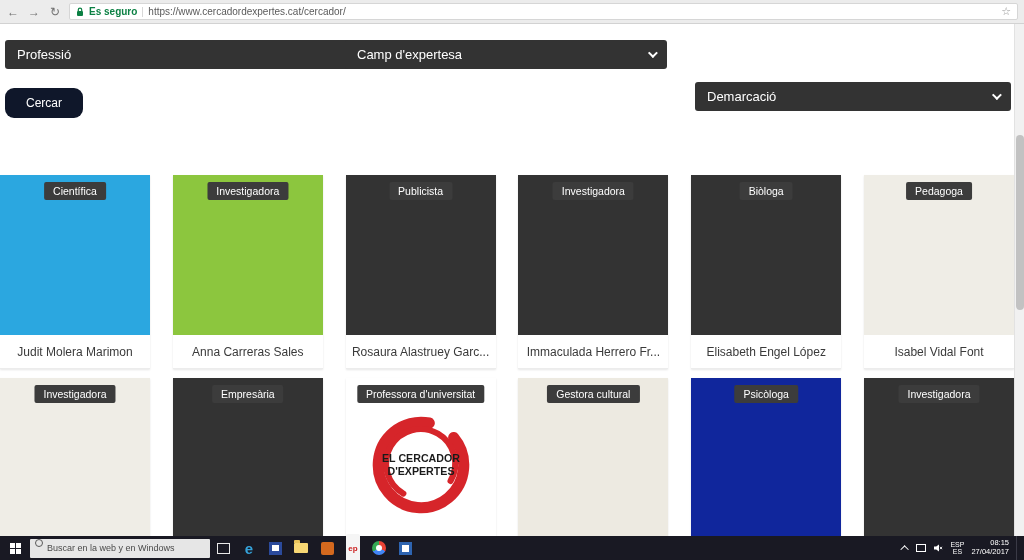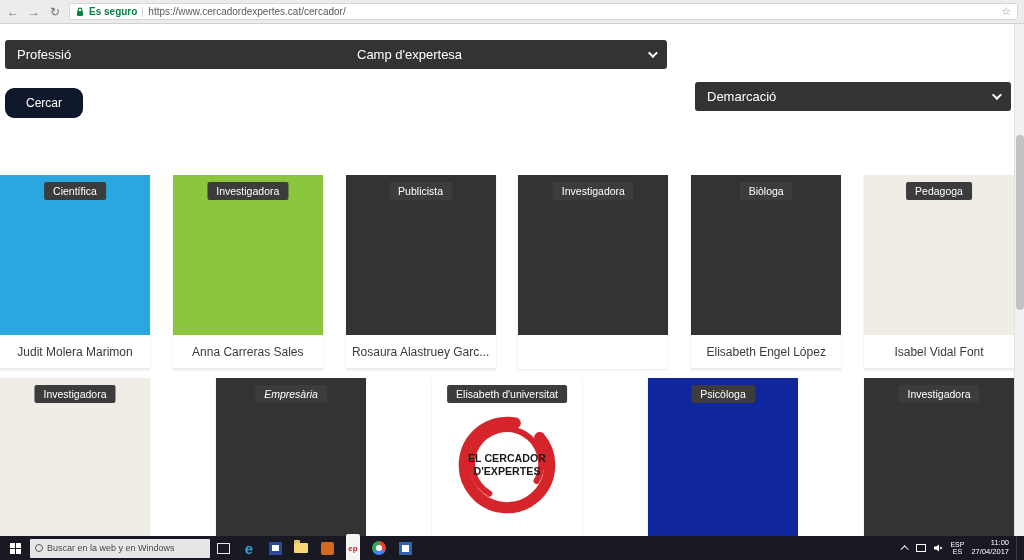--- a/index.html
+++ b/index.html
@@ -38,21 +38,21 @@
 
   
   .scrollbar{position:absolute;top:24px;right:0;bottom:24px;width:10px;background:#f1f1f1;border-left:1px solid #e2e2e2;}
   .scroll-thumb{position:absolute;left:1px;width:8px;top:111px;height:175px;background:#c2c2c2;border-radius:4px;cursor:pointer;}
 
   
   .taskbar{position:absolute;left:0;bottom:0;width:100%;height:24px;background:#191923;display:flex;align-items:center;color:#fff;z-index:10;}
   .tb-start{width:30px;height:24px;display:flex;align-items:center;justify-content:center;cursor:pointer;}
   .win-logo{display:grid;grid-template-columns:5px 5px;grid-template-rows:5px 5px;gap:1px;}
   .win-logo i{background:#fff;display:block;}
-  .tb-search{width:180px;height:19px;background:#e6e6e6;display:flex;align-items:center;padding:0 5px;gap:4px;border-radius:1px;}
+  .tb-search{width:180px;height:19px;background:#e6e6e6;display:flex;padding:0 5px;gap:4px;border-radius:1px;}
   .search-ring{width:8px;height:8px;border:1.5px solid #5a5a5a;border-radius:50%;flex:0 0 auto;}
   .tb-search input{border:none;outline:none;background:transparent;font-size:9px;color:#3c3c3c;width:100%;font-family:"Liberation Sans",sans-serif;}
   .tb-search input::placeholder{color:#4a4a4a;opacity:1;}
   .tb-ic{width:26px;height:24px;display:flex;align-items:center;justify-content:center;cursor:pointer;font-size:13px;}
   .taskview{width:13px;height:11px;border:1px solid #e8e8e8;background:transparent;}
   .edge-e{color:#35a3db;font-weight:bold;font-size:15px;line-height:1;}
   .store-sq{width:13px;height:13px;background:#2b4a9b;display:flex;align-items:center;justify-content:center;}
   .store-sq i{width:7px;height:6px;background:#fff;display:block;}
   .folder{position:relative;width:14px;height:10px;background:#f7d774;border-radius:1px;}
   .folder::before{content:'';position:absolute;top:-3px;left:0;width:6px;height:3px;background:#e8c35a;border-radius:1px 1px 0 0;}
@@ -122,20 +122,21 @@
       <div class="card">
         <div class="photo" style="background: rgb(51, 51, 51); text-align: center;">
           <div class="badge">Publicista</div>
         </div>
         <div class="cname">Rosaura Alastruey Garc...</div>
       </div>
       <div class="card">
         <div class="photo" style="background: rgb(51, 51, 51);">
           <div class="badge">Investigadora</div>
         </div>
+        <div class="cname">Immaculada Herrero Fr...</div>
       </div>
       <div class="card">
         <div class="photo" style="background: rgb(51, 51, 51);">
           <div class="badge">Biòloga</div>
         </div>
         <div class="cname">Elisabeth Engel López</div>
       </div>
       <div class="card">
         <div class="photo" style="background: rgb(239, 237, 230);">
           <div class="badge">Pedagoga</div>
@@ -143,33 +144,38 @@
         <div class="cname">Isabel Vidal Font</div>
       </div>
     </div>
   <div class="cards-row" id="row2">
       <div class="card">
         <div class="photo" style="background: rgb(239, 237, 230);">
           <div class="badge">Investigadora</div>
         </div>
       </div>
       <div class="card">
-        <div class="photo" style="background: rgb(51, 51, 51); font-style: italic;">
+        <div class="photo" style="background: rgb(51, 51, 51);">
           <div class="badge">Empresària</div>
         </div>
       </div>
       <div class="card">
         <div class="photo" style="background: rgb(255, 255, 255);">
-          <div class="badge">Elisabeth d'universitat</div>
+          <div class="badge">Professora d'universitat</div>
           <svg class="logo-svg" viewBox="0 0 120 120">
             <circle cx="60" cy="60" r="42" fill="none" stroke="#d6252a" stroke-width="11" stroke-dasharray="235 35" stroke-linecap="round" transform="rotate(-40 60 60)"></circle>
             <circle cx="59" cy="61" r="34" fill="none" stroke="#d6252a" stroke-width="6" stroke-dasharray="160 60" stroke-linecap="round" transform="rotate(120 60 60)"></circle>
             <text x="60" y="57" text-anchor="middle" font-size="10.5" font-weight="bold" fill="#1a1a1a" font-family="Liberation Sans, sans-serif">EL CERCADOR</text>
             <text x="60" y="70" text-anchor="middle" font-size="10.5" font-weight="bold" fill="#1a1a1a" font-family="Liberation Sans, sans-serif">D'EXPERTES</text>
           </svg>
+        </div>
+      </div>
+      <div class="card">
+        <div class="photo" style="background: rgb(237, 234, 225);">
+          <div class="badge">Gestora cultural</div>
         </div>
       </div>
       <div class="card">
         <div class="photo" style="background: rgb(16, 38, 156); padding-left: 28px;">
           <div class="badge">Psicòloga</div>
         </div>
       </div>
       <div class="card">
         <div class="photo" style="background: rgb(51, 51, 51);">
           <div class="badge">Investigadora</div>
@@ -228,20 +234,20 @@
       <span class="tray-rect"></span>
       <svg width="10" height="10" viewBox="0 0 10 10" style="cursor:pointer;">
         <polygon points="1,3.5 3.2,3.5 6,1.4 6,8.6 3.2,6.5 1,6.5" fill="#fff"></polygon>
         <path d="M7 3.8 L9 6.2 M9 3.8 L7 6.2" stroke="#fff" stroke-width="0.9"></path>
       </svg>
       <span class="tray-stack">
         <span>ESP</span>
         <span>ES</span>
       </span>
       <span class="clock-stack">
-        <span>11:00</span>
+        <span>08:15</span>
         <span>27/04/2017</span>
       </span>
       <span class="show-desktop"></span>
     </div>
   </div>
 
 </div>
 
 </body></html>

